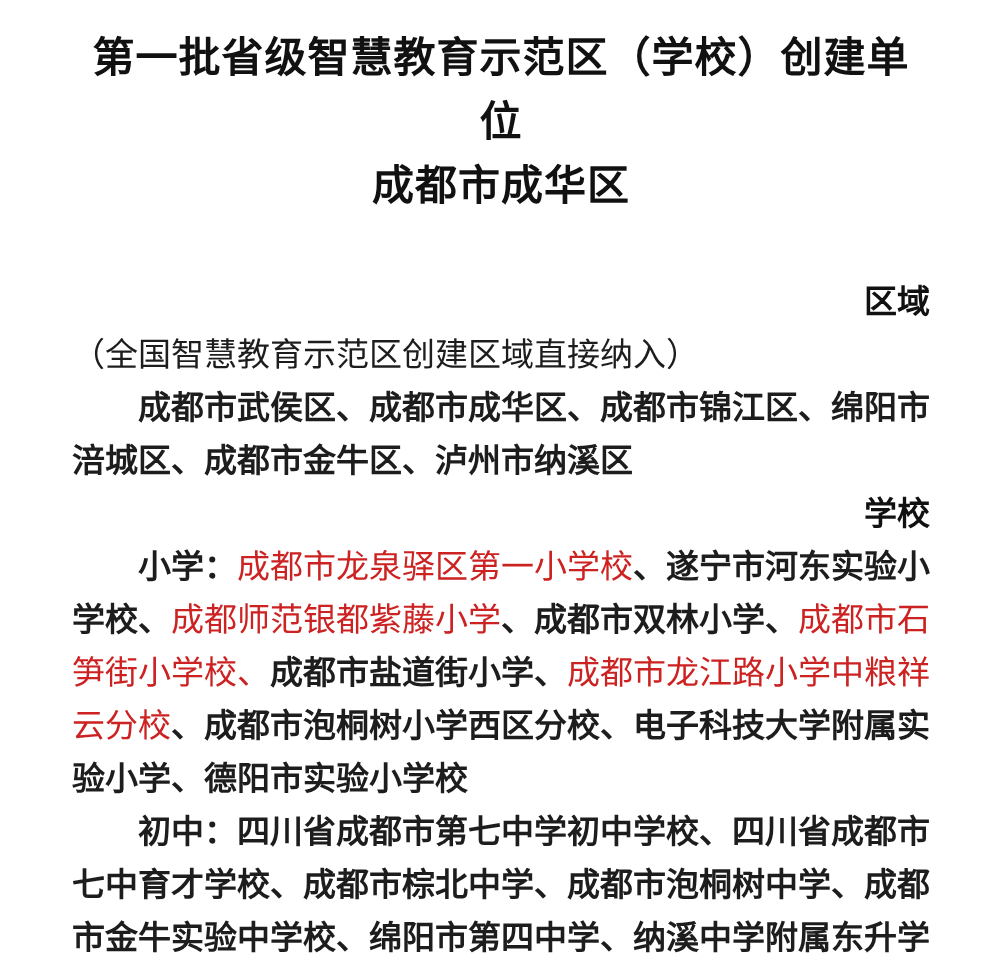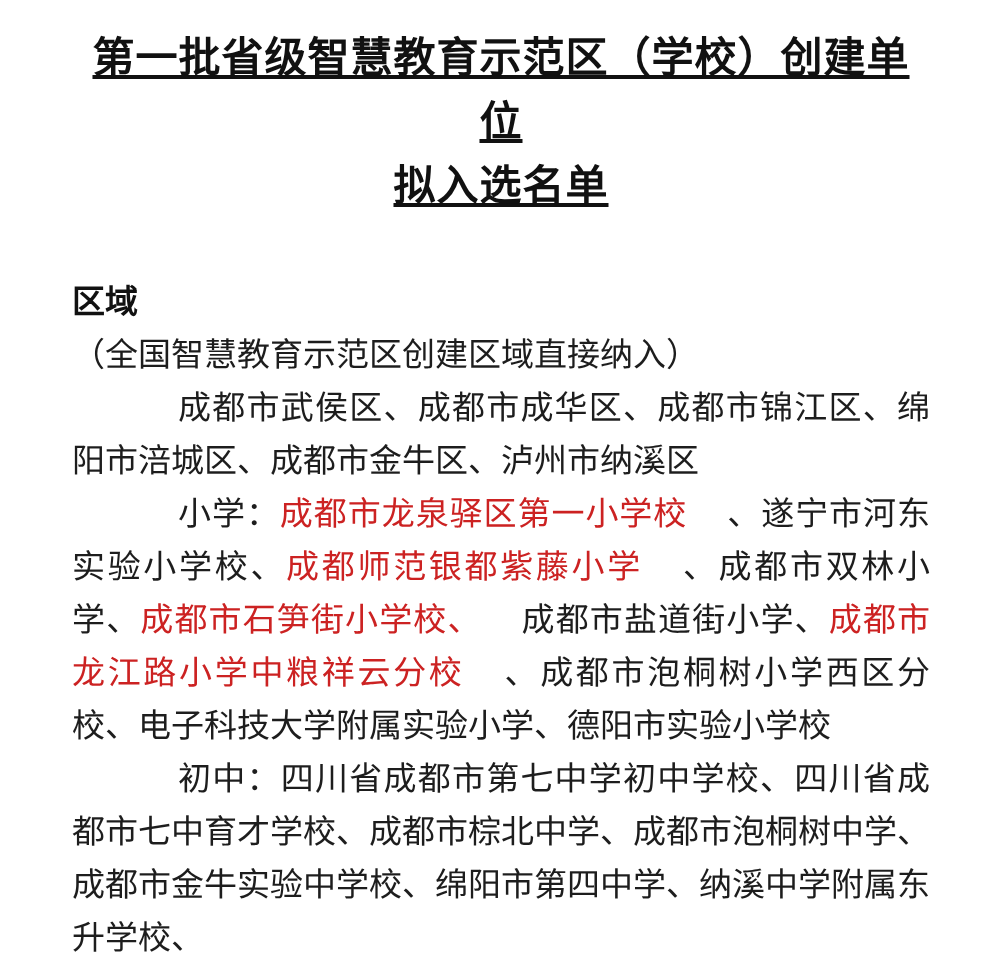--- a/index.html
+++ b/index.html
@@ -18,67 +18,66 @@
     font-family: "Liberation Serif", "DejaVu Serif", serif;
     color: #1d1d1d;
   }
   .doc-title {
     font-size: 42px;
     font-weight: bold;
     text-align: center;
     line-height: 64px;
     letter-spacing: 1px;
     color: #111111;
-    text-decoration: underline;
   }
   .flow {
     margin-top: 58px;
     font-size: 33px;
     line-height: 53px;
   }
   .section-heading {
     font-weight: bold;
-    text-align: left;
+    text-align: right;
     color: #111111;
   }
   .note-line {
   }
   .para {
     text-align: justify;
     text-justify: inter-character;
     text-indent: 66px;
     overflow-wrap: anywhere;
   }
   .run-normal {
     color: #1d1d1d;
-    font-weight: normal;
-    margin-left: 40px;
+    font-weight: bold;
   }
   .run-highlight {
     color: var(--highlight, #cc2222);
     font-weight: normal;
   }
 </style>
 </head>
 <body style="background: rgb(255, 255, 255);">
 
 <div class="page">
 
   <div class="doc-title">
     <div>第一批省级智慧教育示范区（学校）创建单位</div>
-    <div>拟入选名单</div>
+    <div>成都市成华区</div>
   </div>
 
   <div class="flow">
 
     <div class="section-heading">区域</div>
 
     <div class="note-line">（全国智慧教育示范区创建区域直接纳入）</div>
 
     <div class="para"><span class="run-normal">成都市武侯区、成都市成华区、成都市锦江区、绵阳市涪城区、成都市金牛区、泸州市纳溪区</span></div>
 
+    <div class="section-heading">学校</div>
 
     <div class="para"><span class="run-normal">小学：</span><span class="run-highlight">成都市龙泉驿区第一小学校</span><span class="run-normal">、遂宁市河东实验小学校、</span><span class="run-highlight">成都师范银都紫藤小学</span><span class="run-normal">、成都市双林小学、</span><span class="run-highlight">成都市石笋街小学校、</span><span class="run-normal">成都市盐道街小学、</span><span class="run-highlight">成都市龙江路小学中粮祥云分校</span><span class="run-normal">、成都市泡桐树小学西区分校、电子科技大学附属实验小学、德阳市实验小学校</span></div>
 
     <div class="para"><span class="run-normal">初中：四川省成都市第七中学初中学校、四川省成都市七中育才学校、成都市棕北中学、成都市泡桐树中学、成都市金牛实验中学校、绵阳市第四中学、纳溪中学附属东升学校、</span></div>
 
   </div>
 </div>
 
 </body></html>

